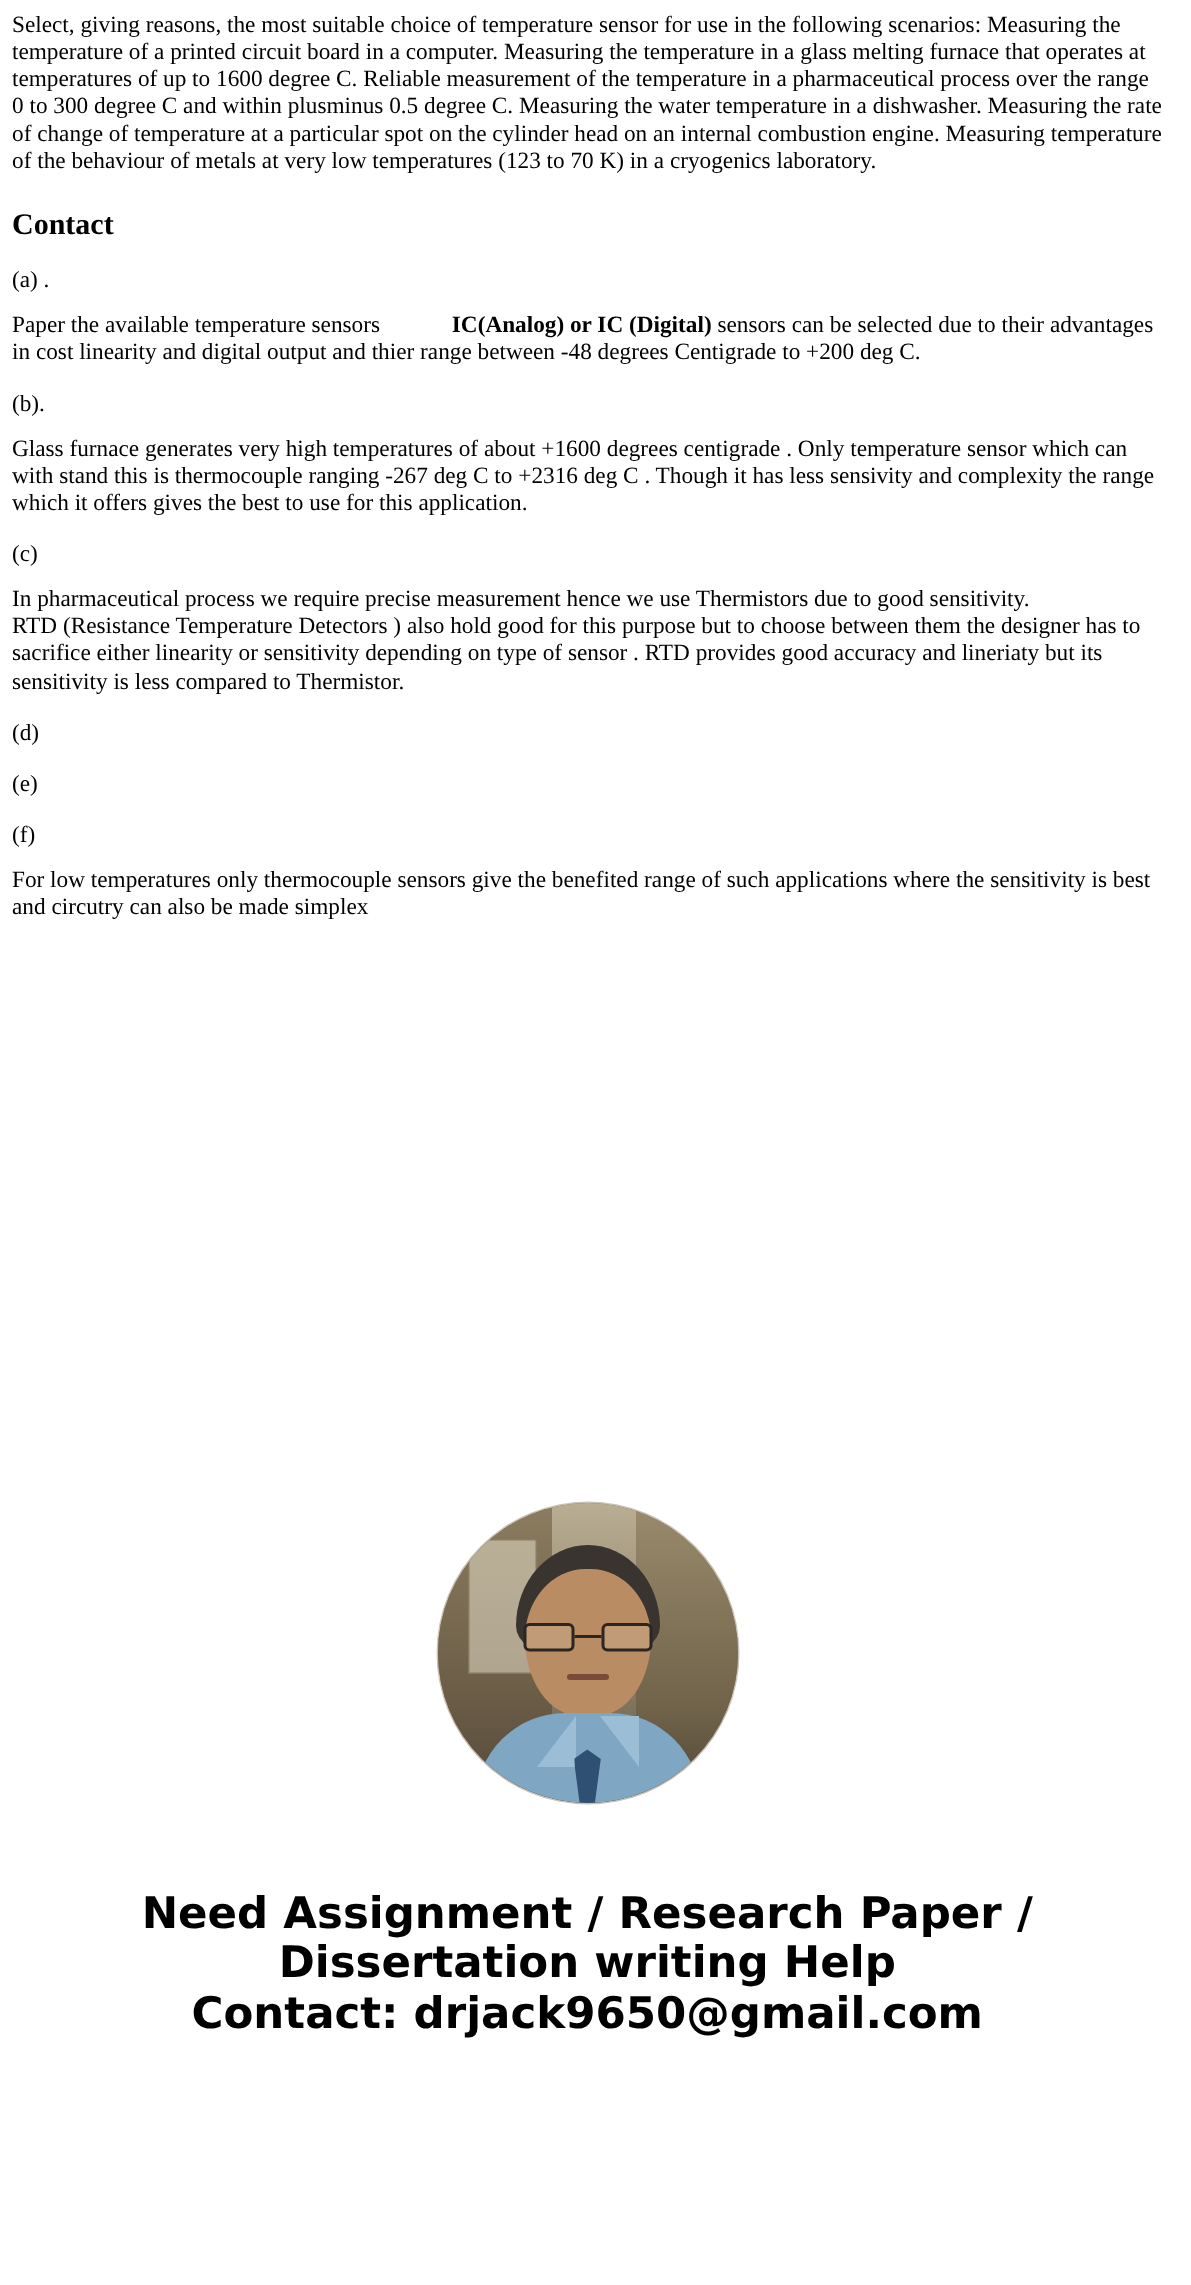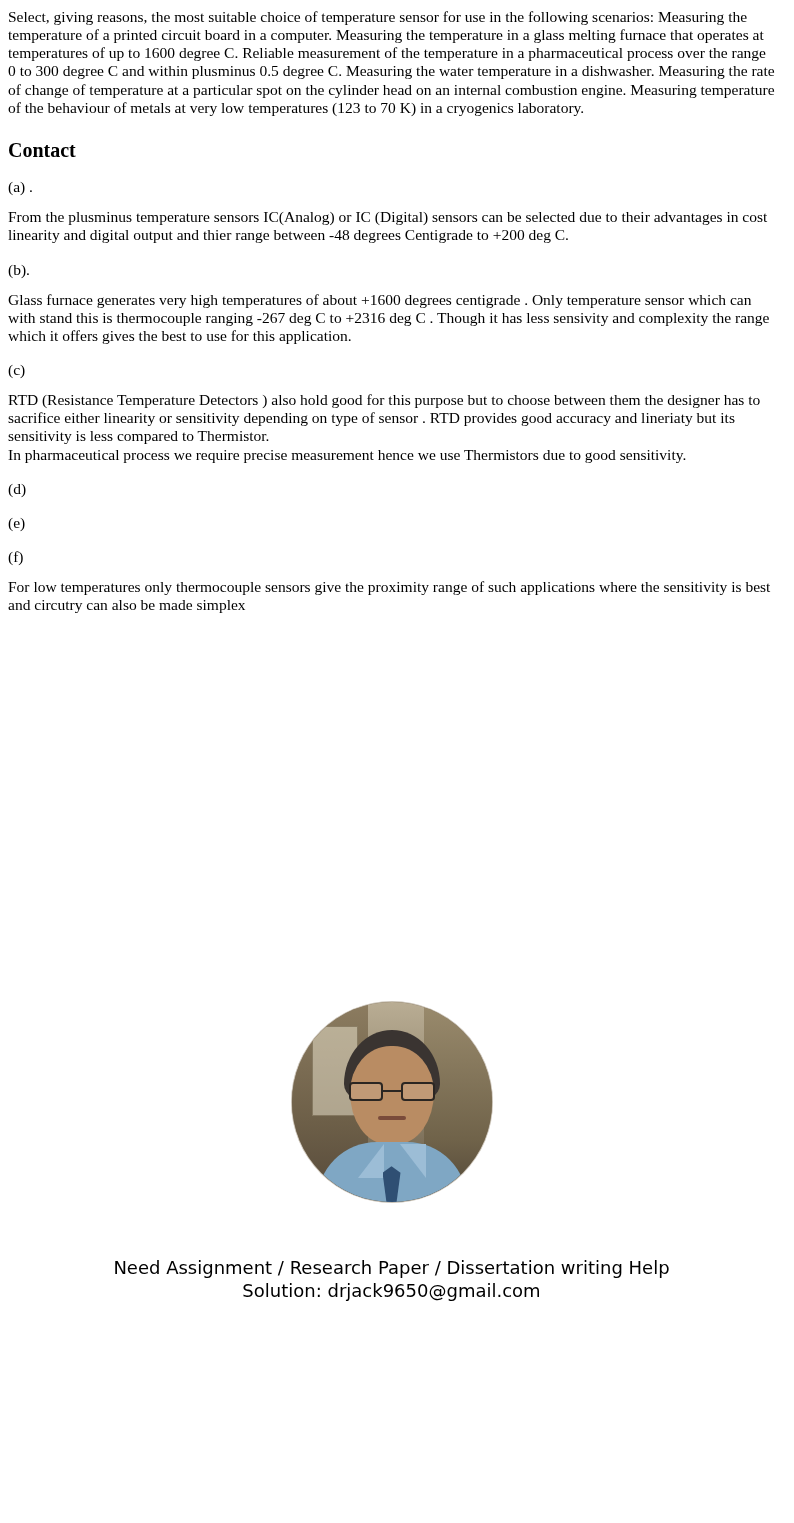--- a/index.html
+++ b/index.html
@@ -40,21 +40,22 @@
   .para {
     margin: 0 0 0 0;
   }
   .para + .para {
     margin-top: 0;
   }
   .block {
     margin-bottom: 16px;
   }
   b {
-    font-weight: normal;
+    font-weight: bold;
+    margin-left: 44px;
   }
   .spacer {
     height: 372px;
   }
   .avatar-wrap {
     text-align: center;
     margin-top: 0;
   }
   .avatar {
     width: 200px;
@@ -184,66 +185,66 @@
     bottom: 0;
     margin-left: -9px;
     width: 18px;
     height: 36px;
     background: #2f4f73;
     clip-path: polygon(50% 0, 100% 18%, 78% 100%, 22% 100%, 0 18%);
   }
   .promo {
     text-align: center;
     font-family: "DejaVu Sans", sans-serif;
-    font-weight: normal;
-    font-size: 18px;
+    font-weight: bold;
+    font-size: 29px;
     line-height: 1.12;
     margin-top: 52px;
     color: #000000;
   }
   .promo .line2 {
     margin-top: 2px;
   }
 </style>
 </head>
 <body>
 
 <div class="page">
 
   <p class="body-text question">Select, giving reasons, the most suitable choice of temperature sensor for use in the following scenarios: Measuring the temperature of a printed circuit board in a computer. Measuring the temperature in a glass melting furnace that operates at temperatures of up to 1600 degree C. Reliable measurement of the temperature in a pharmaceutical process over the range 0 to 300 degree C and within plusminus 0.5 degree C. Measuring the water temperature in a dishwasher. Measuring the rate of change of temperature at a particular spot on the cylinder head on an internal combustion engine. Measuring temperature of the behaviour of metals at very low temperatures (123 to 70 K) in a cryogenics laboratory.</p>
 
   <h2 class="solution-heading">Contact</h2>
 
   <div class="block">
     <p class="label">(a) .</p>
-    <p class="para"><span>From the plusminus temperature sensors </span><b>IC(Analog) or IC (Digital)</b><span> sensors can be selected due to their advantages in cost linearity and digital output and thier range between -48 degrees Centigrade to +200 deg C.</span></p>
+    <p class="para"><span>Paper the available temperature sensors </span><b>IC(Analog) or IC (Digital)</b><span> sensors can be selected due to their advantages in cost linearity and digital output and thier range between -48 degrees Centigrade to +200 deg C.</span></p>
   </div>
 
   <div class="block">
     <p class="label">(b).</p>
     <p class="para">Glass furnace generates very high temperatures of about +1600 degrees centigrade . Only temperature sensor which can with stand this is thermocouple ranging -267 deg C to +2316 deg C . Though it has less sensivity and complexity the range which it offers gives the best to use for this application.</p>
   </div>
 
   <div class="block">
     <p class="label">(c)</p>
+    <p class="para">In pharmaceutical process we require precise measurement hence we use Thermistors due to good sensitivity.</p>
     <p class="para">RTD (Resistance Temperature Detectors ) also hold good for this purpose but to choose between them the designer has to sacrifice either linearity or sensitivity depending on type of sensor . RTD provides good accuracy and lineriaty but its sensitivity is less compared to Thermistor.</p>
-    <p class="para">In pharmaceutical process we require precise measurement hence we use Thermistors due to good sensitivity.</p>
   </div>
 
   <div class="block">
     <p class="label">(d)</p>
   </div>
 
   <div class="block">
     <p class="label">(e)</p>
   </div>
 
   <div class="block">
     <p class="label">(f)</p>
-    <p class="para">For low temperatures only thermocouple sensors give the proximity range of such applications where the sensitivity is best and circutry can also be made simplex</p>
+    <p class="para">For low temperatures only thermocouple sensors give the benefited range of such applications where the sensitivity is best and circutry can also be made simplex</p>
   </div>
 
   <div class="spacer"></div>
 
   <div class="avatar-wrap">
     <div class="avatar">
       <div class="bg-left"></div>
       <div class="bg-mid"></div>
       <div class="bg-right"></div>
       <div class="panel"></div>
@@ -257,16 +258,16 @@
       <div class="mouth"></div>
       <div class="shirt"></div>
       <div class="collar-l"></div>
       <div class="collar-r"></div>
       <div class="tie"></div>
     </div>
   </div>
 
   <div class="promo">
     <div class="line1">Need Assignment / Research Paper / Dissertation writing Help</div>
-    <div class="line2">Solution: drjack9650@gmail.com</div>
+    <div class="line2">Contact: drjack9650@gmail.com</div>
   </div>
 
 </div>
 
 </body></html>

